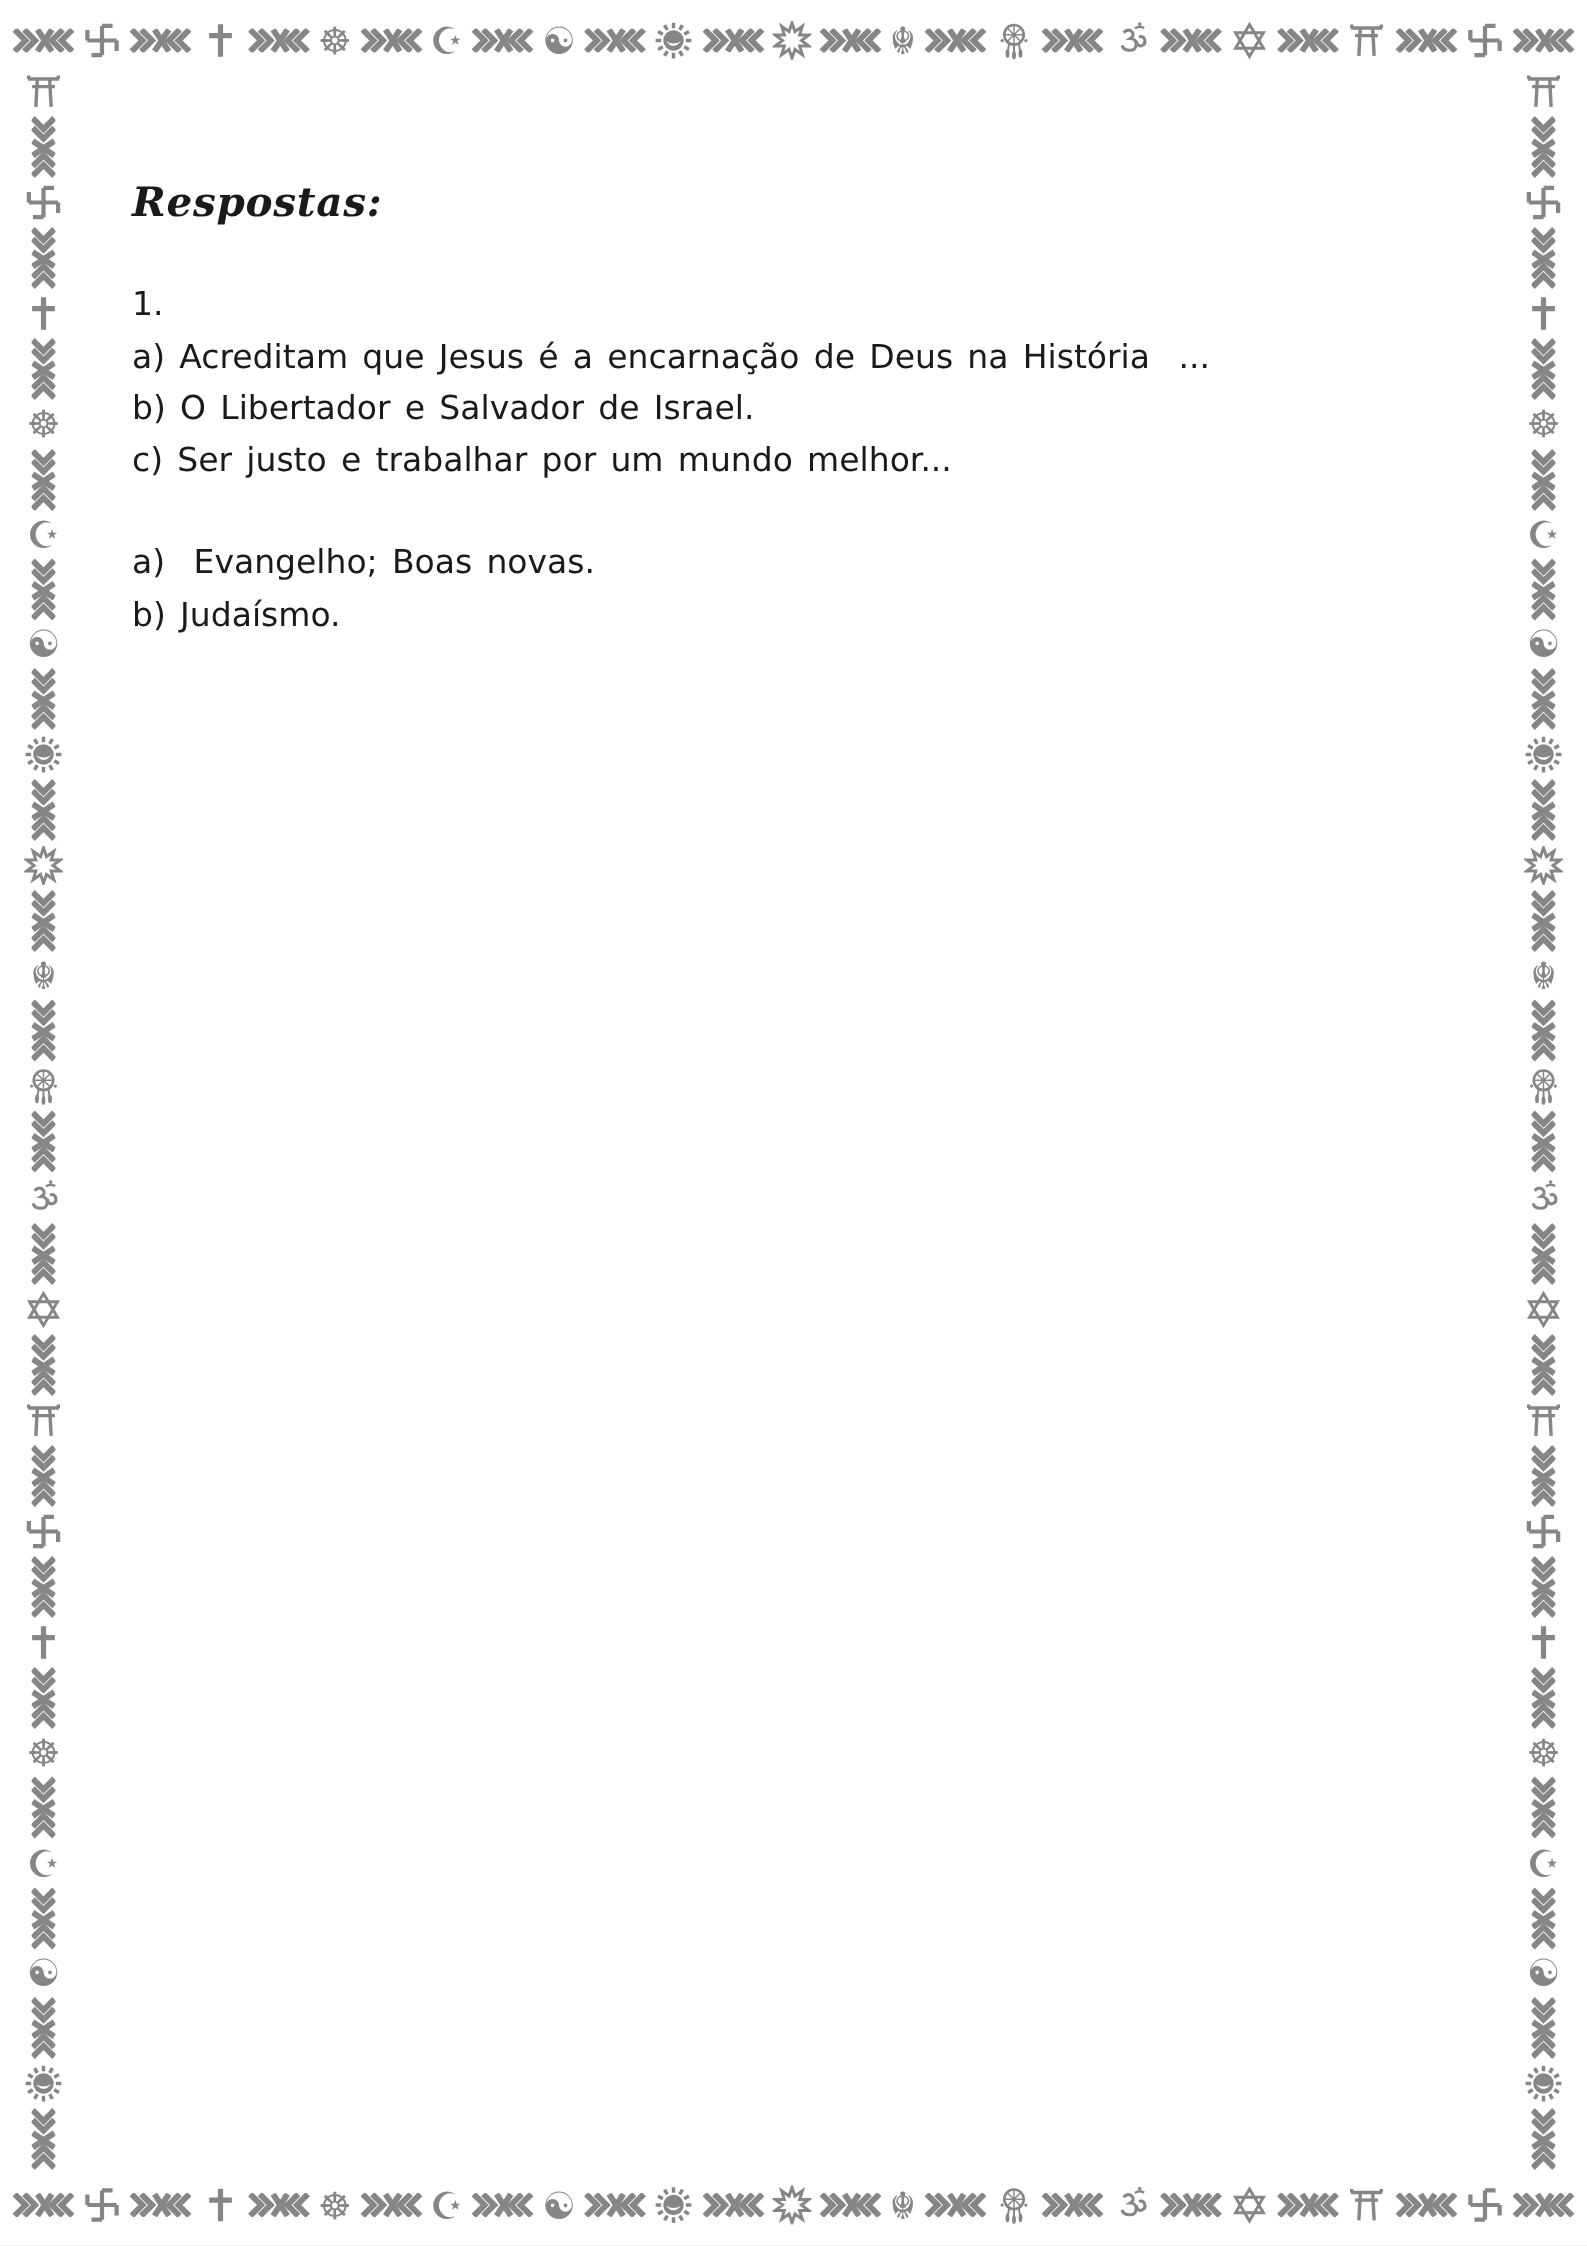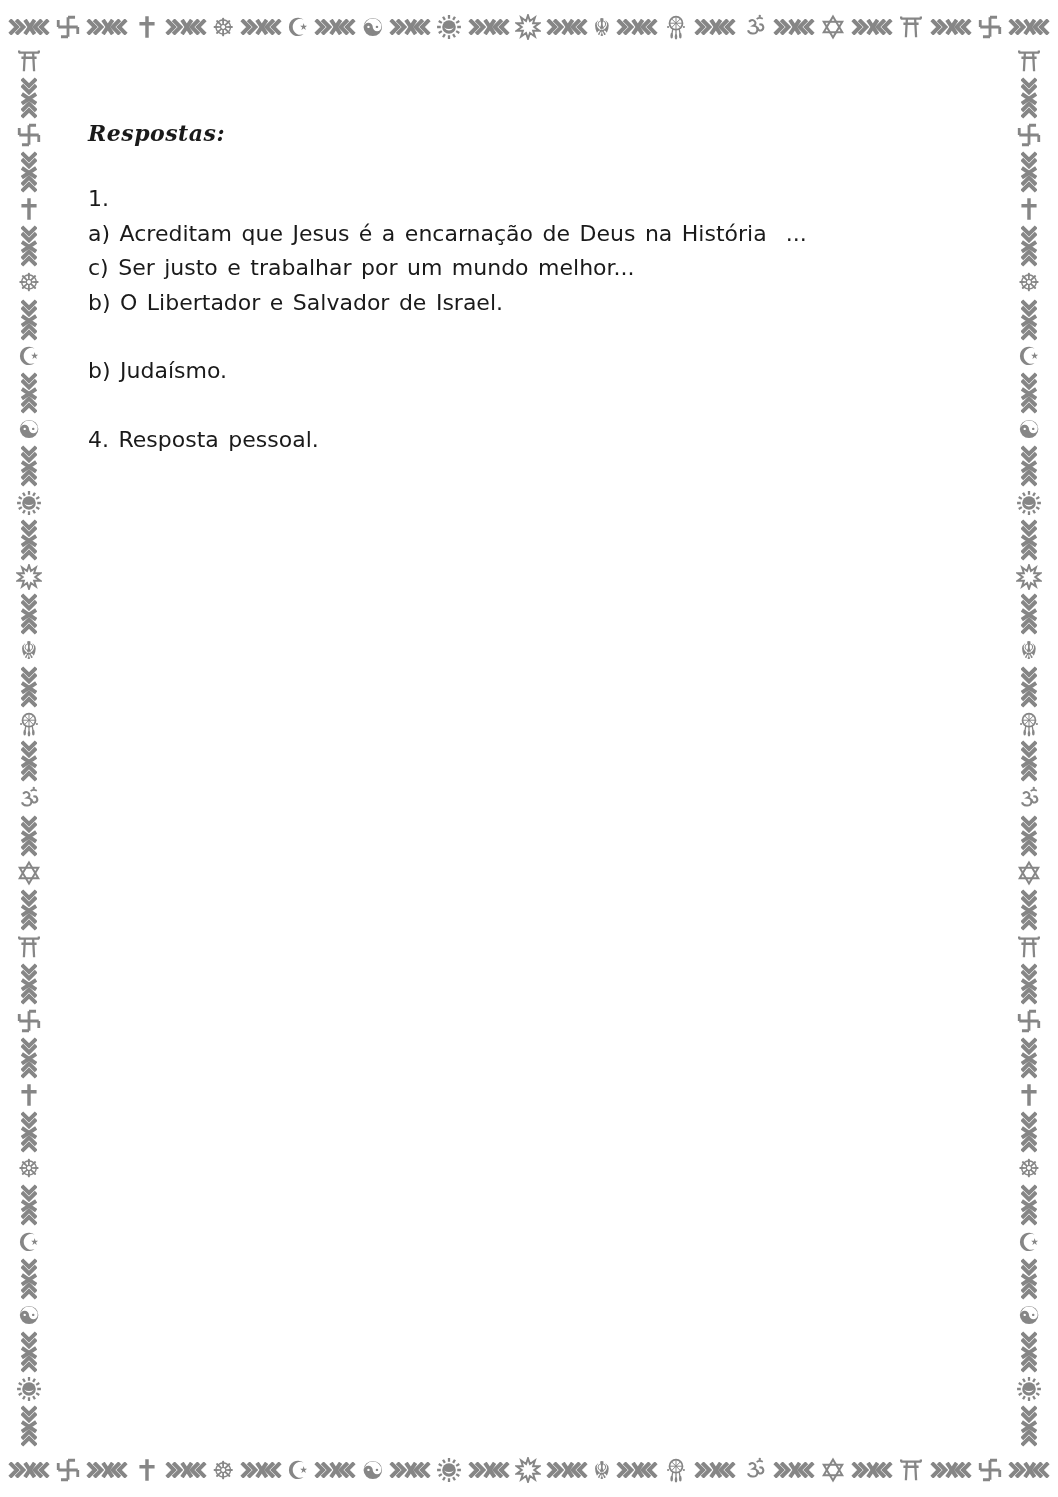--- a/index.html
+++ b/index.html
@@ -32,21 +32,21 @@
   .b-col .motif{width:46px;height:42px;}
   .b-col .motif svg{transform:rotate(90deg);}
   
   .content{
     position:absolute;left:88px;top:120px;right:55px;
     color:#1a1a1a;
   }
   .title{
     font-family:"DejaVu Serif",serif;
     font-style:italic;font-weight:bold;
-    font-size:22px;letter-spacing:.5px;
+    font-size:27px;letter-spacing:.5px;
     margin:0 0 36px 0;
   }
   .block{margin:0 0 34px 0;}
   .line{
     font-family:"DejaVu Sans",sans-serif;
     font-size:22px;line-height:34.5px;
     white-space:pre-wrap;
     word-spacing:2.5px;
   }
   .u{
@@ -949,24 +949,22 @@
         </svg>
       </span>
     </div>
 
   <div class="content" style="color: rgb(26, 26, 26);">
     <h1 class="title">Respostas:</h1>
     <div id="blocks">
         <div class="block">
           <div class="line"><span>1.</span></div>
           <div class="line"><span>a) Acreditam que Jesus é a encarnação de Deus na </span><span class="u">História&nbsp;</span><span> ...</span></div>
+          <div class="line"><span>b) O Libertador e Salvador de </span><span class="u">Israel.&nbsp;&nbsp;</span></div>
           <div class="line"><span>c) Ser justo e trabalhar por um mundo </span><span class="u">melhor..</span><span>.</span></div>
-          <div class="line"><span>b) O Libertador e Salvador de </span><span class="u">Israel.&nbsp;&nbsp;</span></div>
         </div>
         <div class="block">
+          <div class="line"><span>a)  Evangelho; Boas novas.</span></div>
           <div class="line"><span>b) Judaísmo.</span></div>
-        </div>
-        <div class="block">
-          <div class="line"><span>4. Resposta pessoal.</span></div>
         </div>
       </div>
   </div>
 </div>
 
 </body></html>

